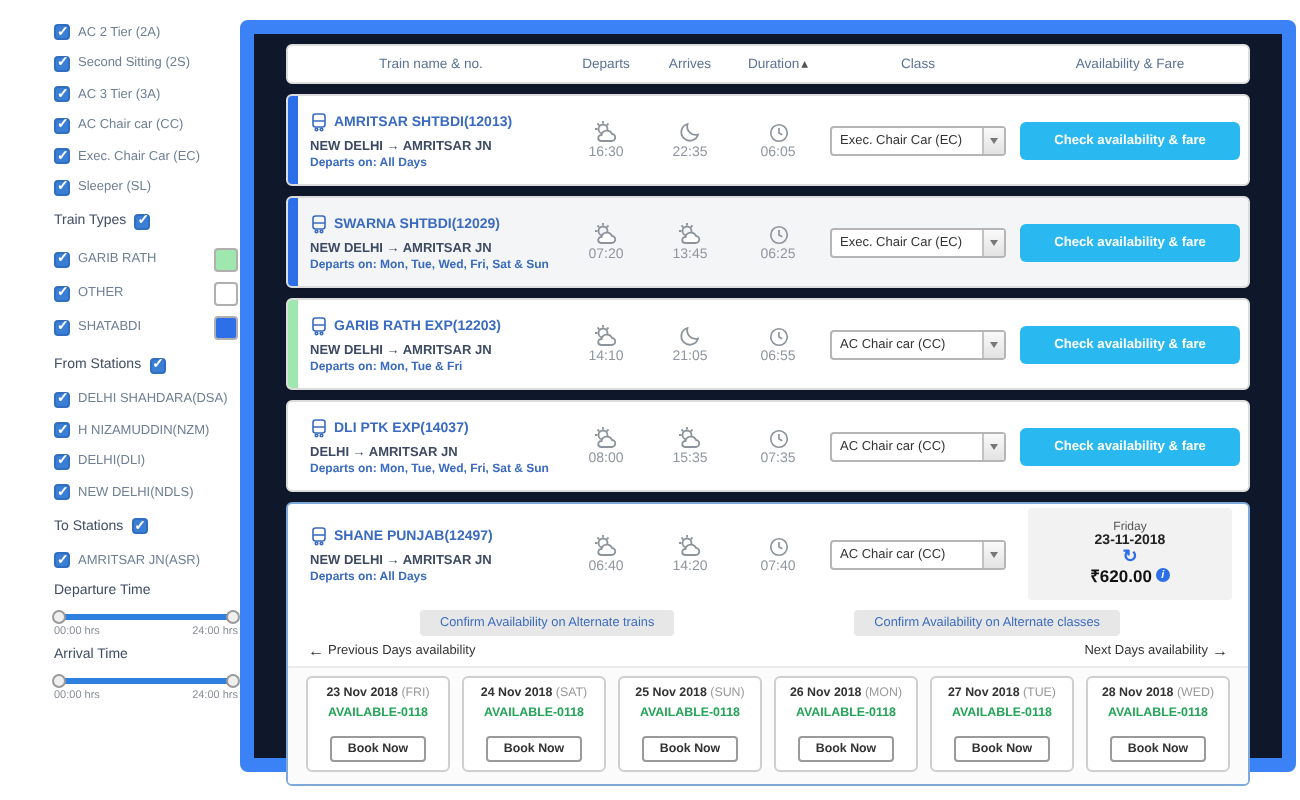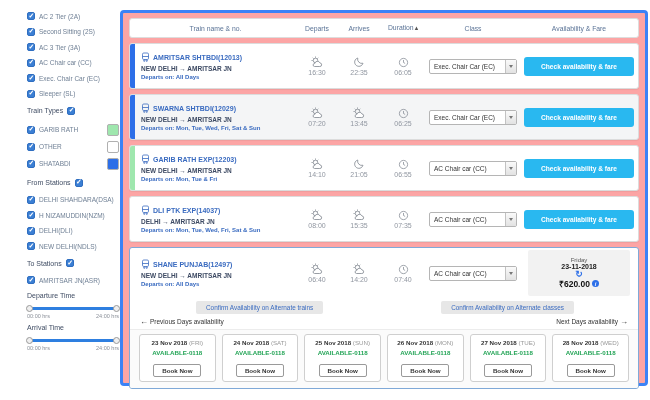--- a/index.html
+++ b/index.html
@@ -18,21 +18,21 @@
   .type-row { display: flex; align-items: center; margin-bottom: 5px; }
   .type-row .cb-row { margin-bottom: 0; }
   .swatch { margin-left: auto; width: 12px; height: 12px; border: 1px solid #b0b0b0; border-radius: 2px; }
   .slider-wrap { margin-bottom: 5px; }
   .slider { position: relative; height: 8px; margin-top: 5px; cursor: pointer; }
   .track { position: absolute; left: 2px; right: 2px; top: 3px; height: 3px; background: #2e7fe0; border-radius: 2px; }
   .handle { position: absolute; width: 7px; height: 7px; border-radius: 50%; background: #efefef; border: 1px solid #9a9a9a; top: 1px; }
   .handle.l { left: -1px; } .handle.r { right: -1px; }
   .slider-labels { display: flex; justify-content: space-between; font-size: 5.5px; color: #8a8f98; margin-top: 1px; }
   
-  .main { position: absolute; left: 120px; top: 10px; width: 528px; height: 376px; border: 3px solid #3b82f6; border-radius: 4px; background: #fca5a5; padding: 5px 6px; }
+  .main { position: absolute; left: 120px; top: 10px; width: 528px; height: 376px; border: 7px solid #3b82f6; border-radius: 4px; background: #0f172a; padding: 5px 16px; }
   .grid7 { display: grid; grid-template-columns: 5px 1fr 42px 42px 46px 94px 118px; align-items: center; }
   .thead { height: 20px; border: 1px solid #ddd; border-radius: 3px; margin-bottom: 5px; font-size: 6.8px; color: #5a7396; background: #fff; }
   .thead .hcell { text-align: center; white-space: nowrap; }
   .sort-up::after { content: "\25B4"; color: #555; margin-left: 1px; }
   .row-card { height: 46px; border: 1px solid #dcdcdc; border-radius: 3px; margin-bottom: 5px; background: #fff; box-shadow: 0 1px 1px rgba(0,0,0,.05); overflow: hidden; }
   .row-card.alt { background: #f4f5f6; }
   .strip { width: 5px; height: 100%; }
   .strip.shatabdi { background: #2d6fe8; }
   .strip.garibrath { background: #9fe7ae; }
   .strip.other { background: transparent; }

